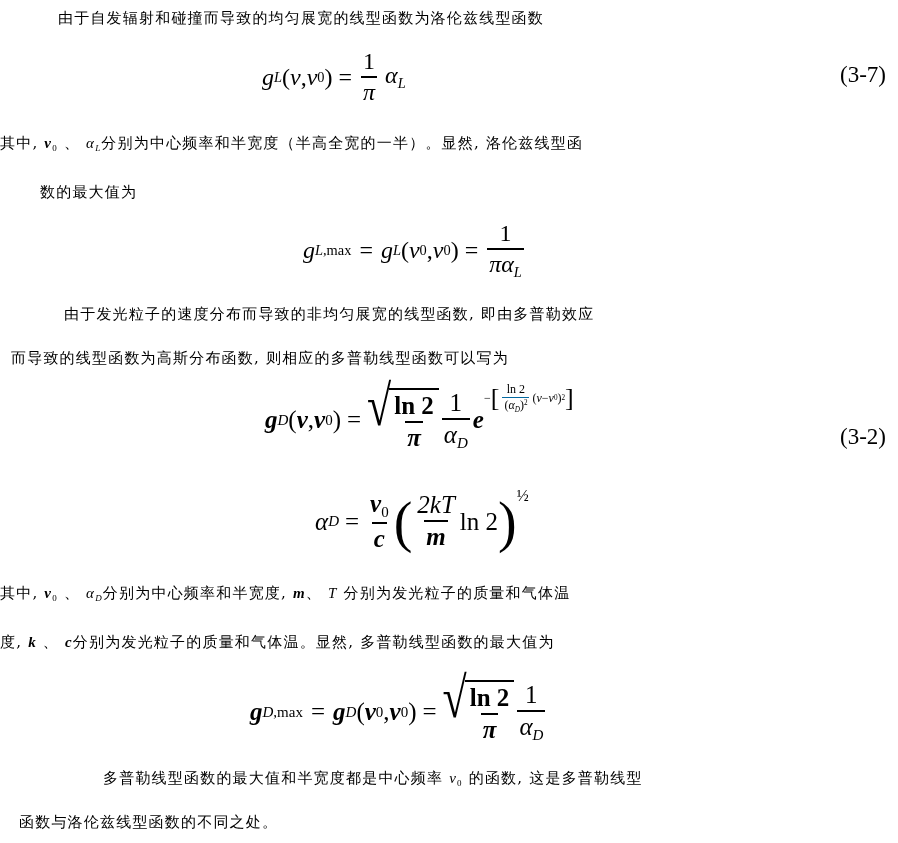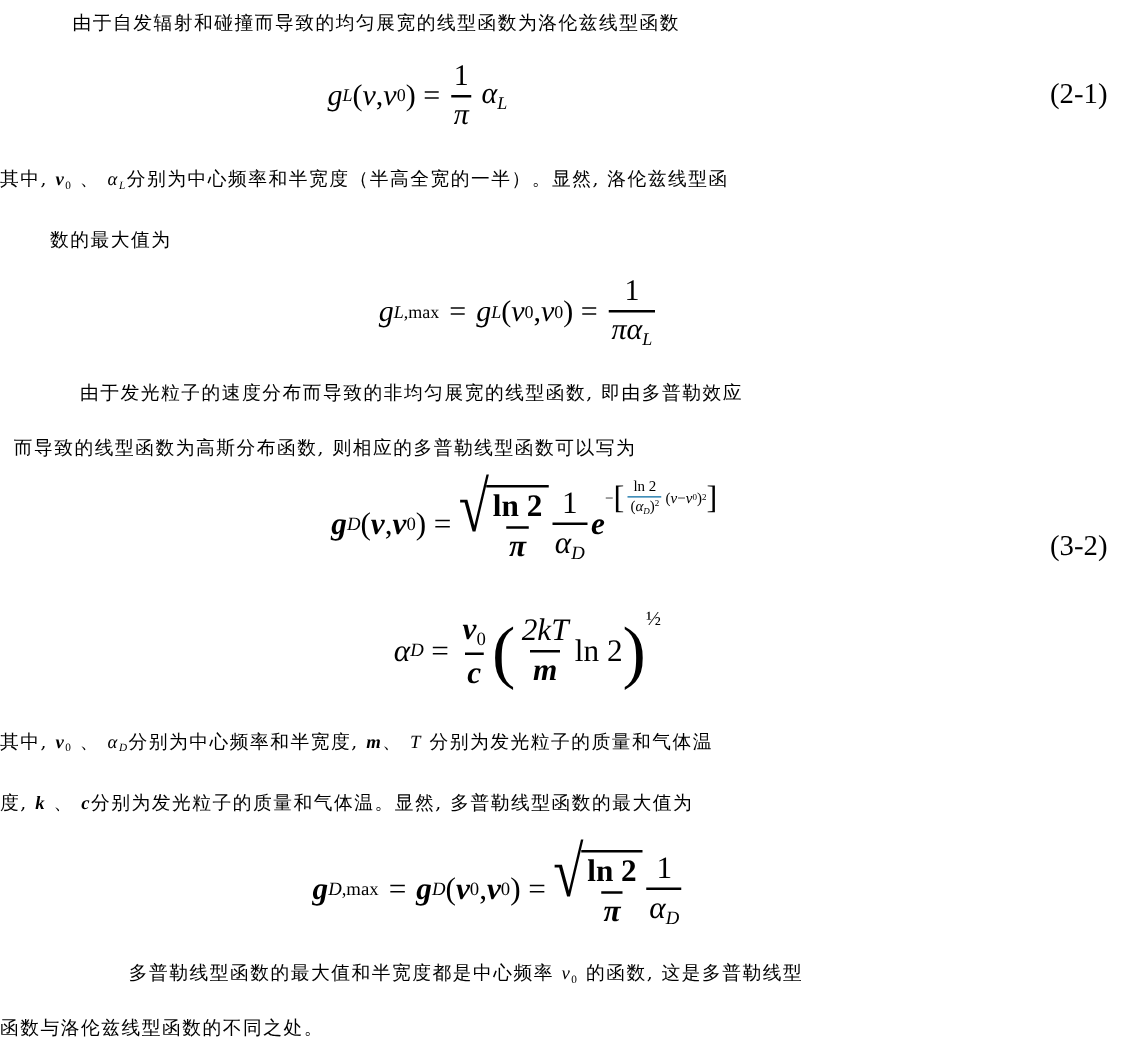--- a/index.html
+++ b/index.html
@@ -42,21 +42,21 @@
     <span>)</span>
   <span style="margin:0 6px;">=</span>
   <span class="frac">
     <span class="num">1</span>
     <span class="den i">π</span>
   </span>
   <span class="frac">
     <span class="num"><span class="i">α</span><span class="sub i">L</span></span>
   </span>
 </div>
-<div class="eqno" style="top:62px;">(2-1)</div>
+<div class="eqno" style="top:62px;">(3-7)</div>
 
 <div class="line" style="top:128px;text-align:right;">
   <span>其中,</span>
   <span class="m i b">ν</span><span class="m sub">0</span>
   <span>、</span>
   <span class="m i">α</span><span class="m sub i">L</span><span>分别为中心频率和半宽度（半高全宽的一半）。显然, 洛伦兹线型函</span>
 </div>
 
 <div class="line" style="top:177px;margin-left:40px;">
   <span>数的最大值为</span>
@@ -194,15 +194,15 @@
     <span class="num">1</span>
     <span class="den"><span class="i">α</span><span class="sub i">D</span></span>
   </span>
 </div>
 
 <div class="line" style="top:763px; left:58px;margin-left:45px;">
   <span>多普勒线型函数的最大值和半宽度都是中心频率</span>
   <span class="m i">ν</span><span class="m sub">0</span>
   <span>的函数, 这是多普勒线型</span>
 </div>
-<div class="line" style="top:807px;">
+<div class="line" style="top:807px;padding-left:19px;">
   <span>函数与洛伦兹线型函数的不同之处。</span>
 </div>
 
 </body></html>

